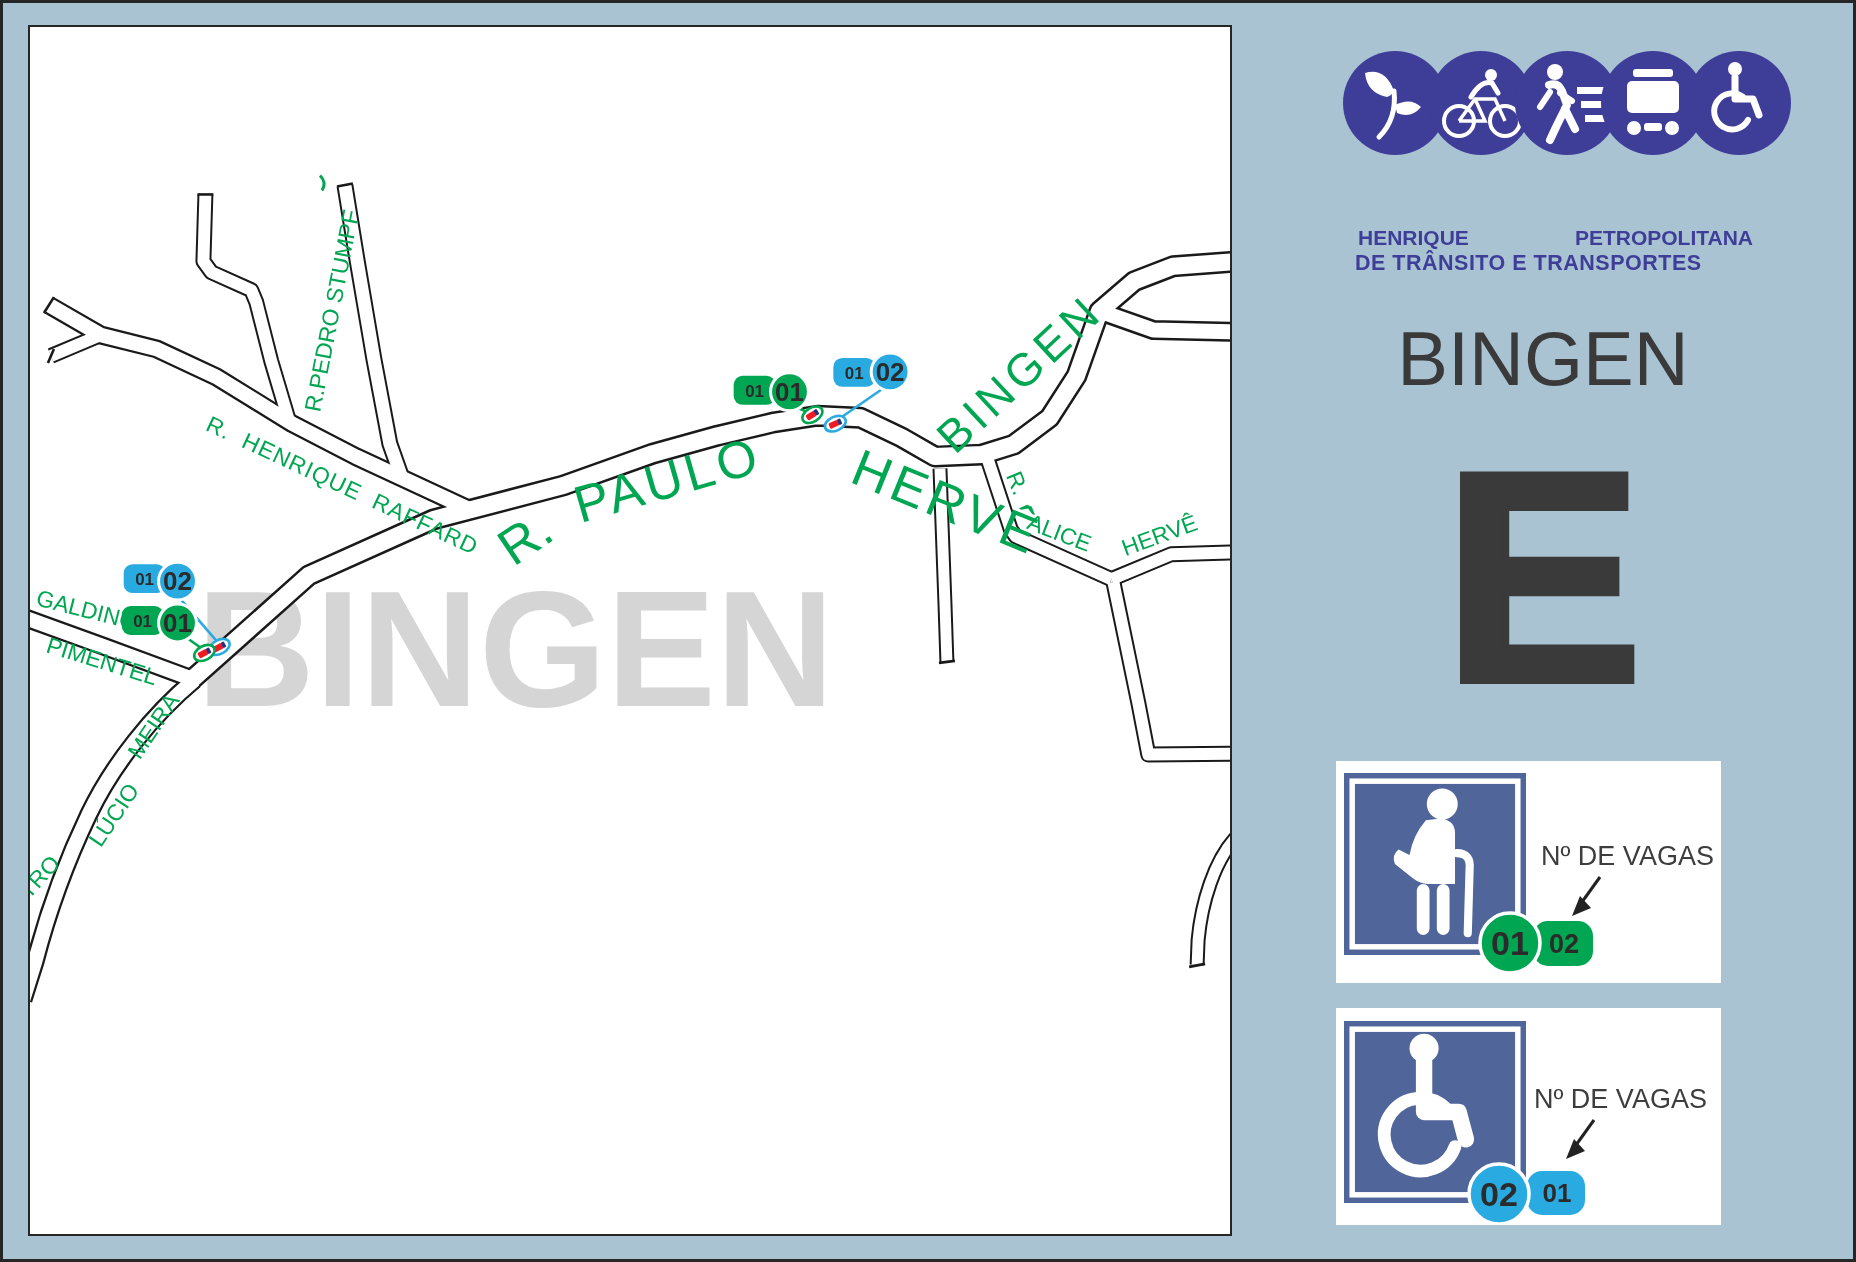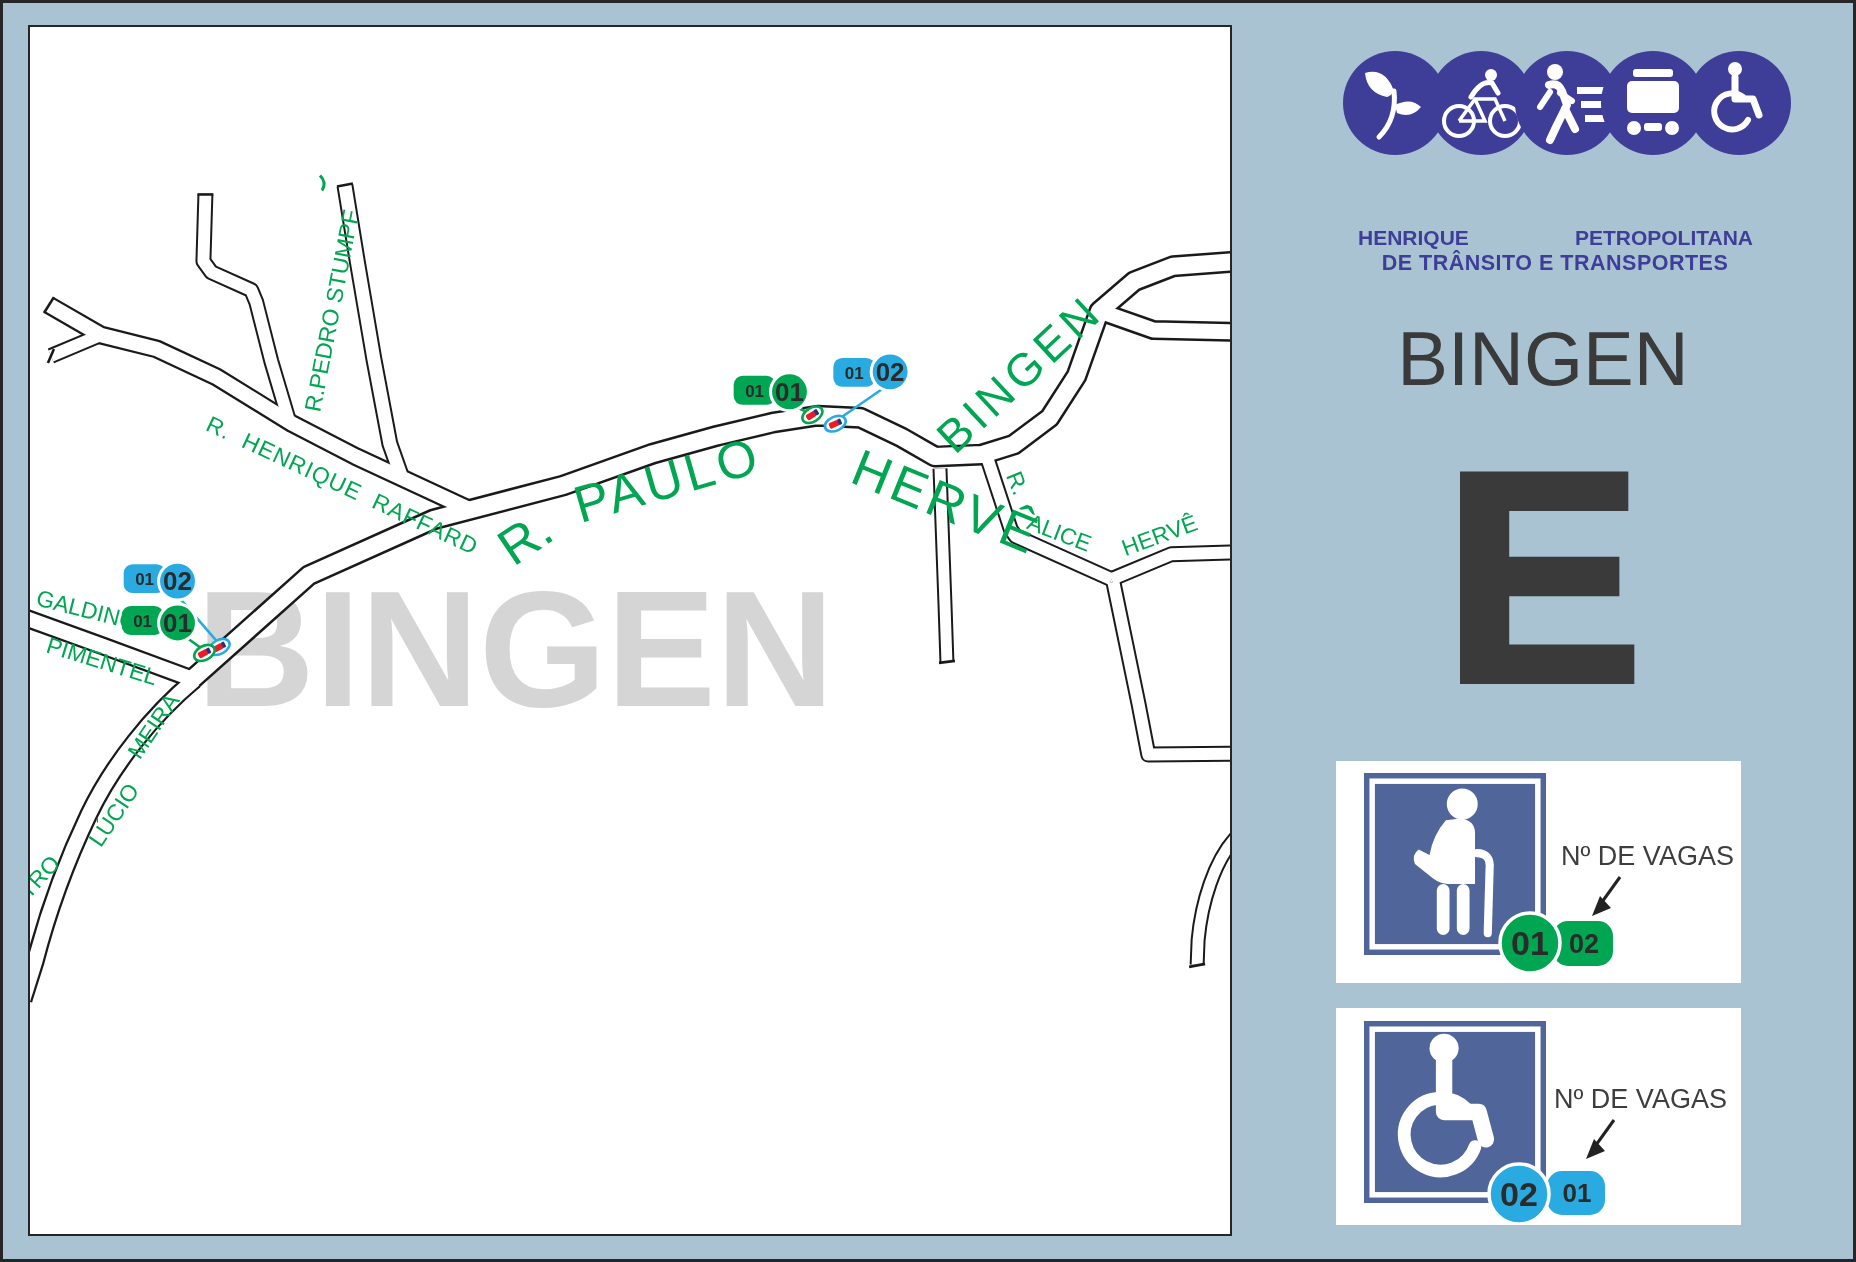--- a/index.html
+++ b/index.html
@@ -15,25 +15,25 @@
   .street-big{fill:#00a651;font-size:52px;white-space:pre;}
   .casing{fill:none;stroke:#1a1a1a;stroke-linejoin:round;stroke-linecap:butt;}
   .roadfill{fill:none;stroke:#ffffff;stroke-linejoin:round;stroke-linecap:butt;}
   .cap{stroke:#1a1a1a;stroke-width:2.6px;}
   .tagtxt{font-weight:bold;font-size:17px;fill:#2b2b2b;text-anchor:middle;}
   .circtxt{font-weight:bold;font-size:26px;fill:#2b2b2b;text-anchor:middle;}
   .logo-name{color:#3e3e99;font-weight:bold;font-size:80px;letter-spacing:1px;
              text-align:center;line-height:1;}
   .logo-sub{color:#3e3e99;font-weight:bold;font-size:21px;line-height:1;}
   .logo-sub2{color:#3e3e99;font-weight:bold;font-size:21.5px;letter-spacing:.5px;
-             text-align:center;line-height:1;}
+             line-height:1;}
   .district{color:#3a3a3a;font-size:76px;text-align:center;line-height:1;}
   .zone{color:#3a3a3a;font-weight:bold;font-size:300px;line-height:1;text-align:center;
         -webkit-text-stroke:6px #3a3a3a;}
-  .legend-card{background:#ffffff;padding-left:20px;}
+  .legend-card{background:#ffffff;}
   .legtxt{fill:#3d3d3d;font-size:27px;}
   .legnum{font-weight:bold;text-anchor:middle;fill:#2b2b2b;}
 </style>
 </head>
 <body>
 
 <div class="stage">
 
   <div class="abs map-panel">
     <svg viewBox="25 22 1204 1211">

